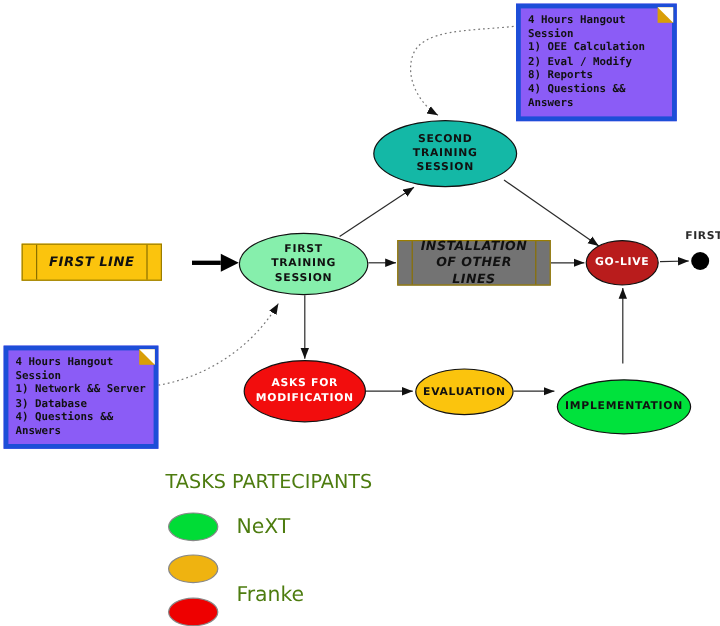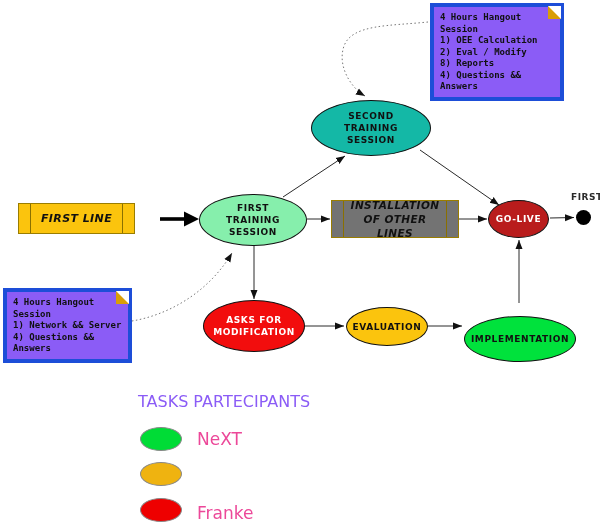--- a/index.html
+++ b/index.html
@@ -52,28 +52,28 @@
     position: absolute; font-size: 9px; font-weight: bold; color: #2b2b2b;
     letter-spacing: 0.5px;
   }
   .stop-circle {
     position: absolute; width: 15px; height: 15px; border-radius: 50%;
     background: #000000;
   }
 
   
   .legend-title {
-    position: absolute; font-size: 16px; color: #8b5cf6;
+    position: absolute; font-size: 16px; color: #4d7c0f;
   }
   .legend-ellipse {
     position: absolute; width: 42px; height: 24px; border-radius: 50%;
     border: 1px solid #888888;
   }
   .legend-label {
-    position: absolute; font-size: 17px; color: #ec4899;
+    position: absolute; font-size: 17px; color: #4d7c0f;
   }
 </style>
 </head>
 <body>
 
 <div class="canvas">
 
   <svg class="edges" viewBox="0 0 600 522">
     <defs>
       <marker id="arr" markerWidth="11" markerHeight="9" refX="9" refY="4" orient="auto" markerUnits="userSpaceOnUse">
@@ -105,20 +105,21 @@
     <div>1) OEE Calculation</div>
     <div>2) Eval / Modify</div>
     <div>8) Reports</div>
     <div>4) Questions &amp;&amp; Answers</div>
   </div>
 
   <div class="note" style="left:3px; top:288px; width:129px;">
     <span class="fold"></span>
     <div>4 Hours Hangout Session</div>
     <div>1) Network &amp;&amp; Server</div>
+    <div>3) Database</div>
     <div>4) Questions &amp;&amp; Answers</div>
   </div>
 
   <div class="pbox" style="left: 18px; top: 203px; width: 117px; height: 31px; background: rgb(251, 196, 13);">
     <span class="bars"></span>
     <span>FIRST LINE</span>
   </div>
 
   <div class="pbox" style="left: 331px; top: 200px; width: 128px; height: 38px; font-size: 10.5px; background: #737373;">
     <span class="bars"></span>
@@ -153,15 +154,15 @@
   <div class="stop-circle" style="left:576px; top:210px;"></div>
 
   <div class="legend-title" style="left:138px; top:392px;">TASKS PARTECIPANTS</div>
 
   <div class="legend-ellipse" style="left: 140px; top: 427px; background: rgb(0, 220, 54);"></div>
   <div class="legend-label" style="left:197px; top:429px;">NeXT</div>
 
   <div class="legend-ellipse" style="left: 140px; top: 462px; background: rgb(239, 179, 16);"></div>
 
   <div class="legend-ellipse" style="left: 140px; top: 498px; background: rgb(238, 0, 0);"></div>
-  <div class="legend-label" style="left:197px; top:503px;">Franke</div>
+  <div class="legend-label" style="left:197px; top:486px;">Franke</div>
 
 </div>
 
 </body></html>

